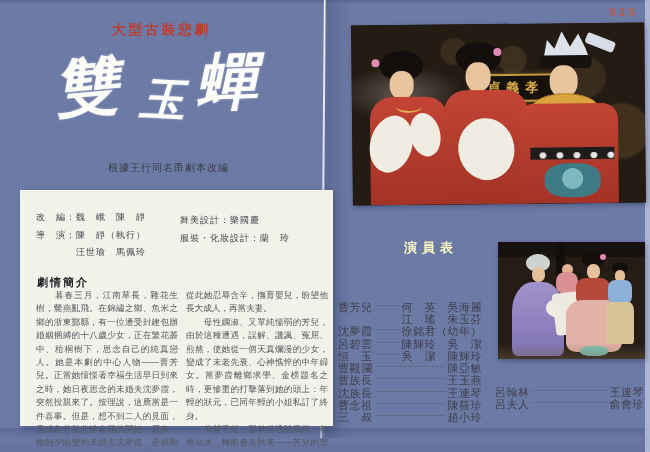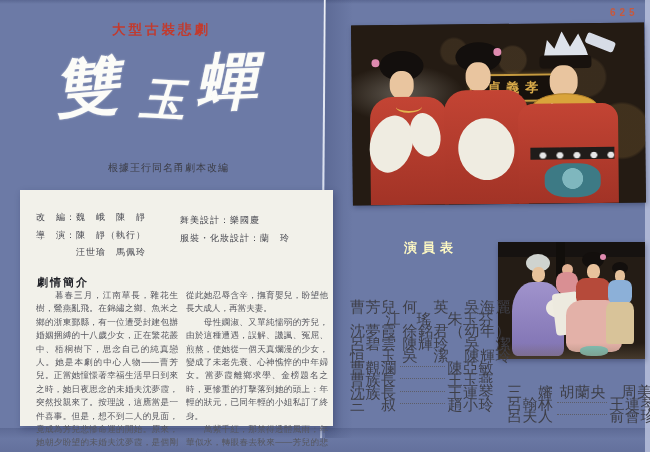--- a/index.html
+++ b/index.html
@@ -61,21 +61,21 @@
   .sleeve{background:#efece1;border-radius:50%;}
   .flower{background:#e08bb0;border-radius:50%;width:8px;height:8px;}
 
   .photo-sub{left:498px;top:242px;width:147px;height:117px;background:#241c15;overflow:hidden;
     box-shadow:1px 2px 5px rgba(20,25,55,.35);}
   .sub-beam{left:0;top:0;width:147px;height:15px;background:#161210;}
   .sub-post{left:58px;top:0;width:9px;height:44px;background:#110e0b;}
   .sub-floor{left:0;bottom:0;width:147px;height:16px;background:linear-gradient(rgba(120,102,78,0),rgba(120,102,78,.4));}
 
   .cast-head{left:404px;top:239px;font-size:13px;font-weight:bold;letter-spacing:5px;color:#fef9c3;}
-  .cast-col{position:absolute;font-size:15px;color:#3e3f48;margin-left:12px;}
+  .cast-col{position:absolute;font-size:11px;color:#3e3f48;}
   .cast-left{left:338px;top:301px;width:144px;}
   .cast-right{left:495px;top:386px;width:149px;}
   .cast-row{display:flex;align-items:center;height:12.3px;}
   .role{white-space:pre;letter-spacing:.5px;}
   .leader{flex:1;border-bottom:1px dotted #5d5e69;margin:0 3px;transform:translateY(-2px);}
   .names{white-space:pre;letter-spacing:.5px;}
 </style>
 </head>
 <body>
 
@@ -221,32 +221,32 @@
         <span class="role">曹族長</span>
         <span class="leader"></span>
         <span class="names">王玉燕</span>
       </div>
       <div class="cast-row">
         <span class="role">沈族長</span>
         <span class="leader"></span>
         <span class="names">王連琴</span>
       </div>
       <div class="cast-row">
+        <span class="role">曹念祖</span>
+        <span class="leader"></span>
+        <span class="names">陳筱珍</span>
+      </div>
+      <div class="cast-row">
         <span class="role">三　叔</span>
         <span class="leader"></span>
         <span class="names">趙小玲</span>
       </div>
     </div>
   <div class="cast-col cast-right" id="cast-right">
       <div class="cast-row">
-        <span class="role">三　嬸</span>
-        <span class="leader"></span>
-        <span class="names">胡蘭央　周美娥</span>
-      </div>
-      <div class="cast-row">
         <span class="role">呂翰林</span>
         <span class="leader"></span>
         <span class="names">王連琴</span>
       </div>
       <div class="cast-row">
         <span class="role">呂夫人</span>
         <span class="leader"></span>
         <span class="names">俞會珍</span>
       </div>
     </div>

